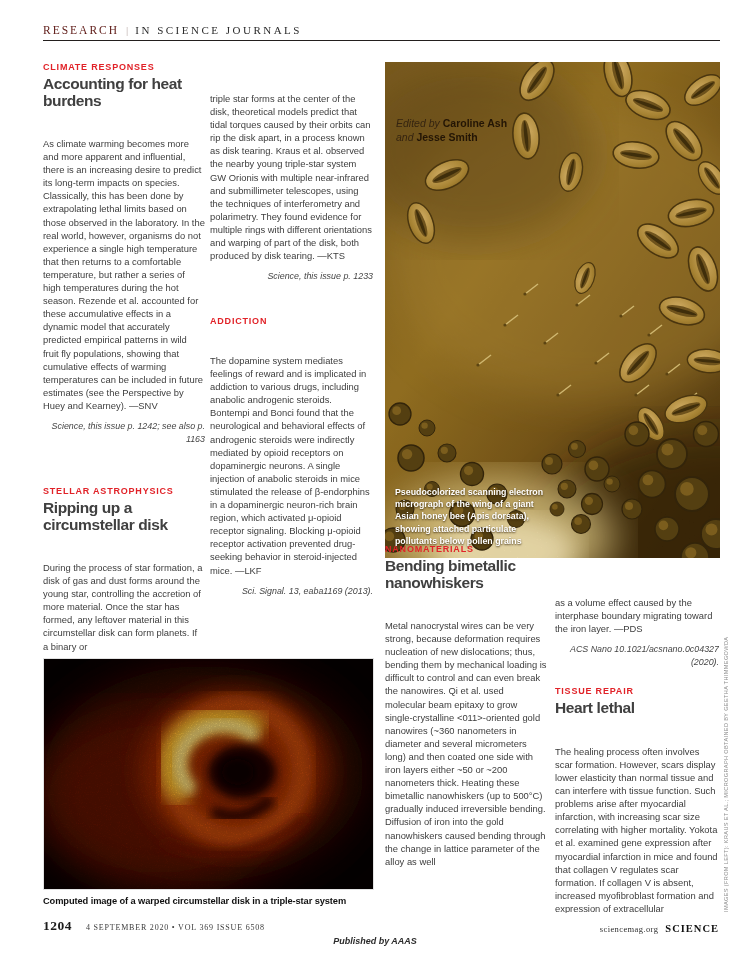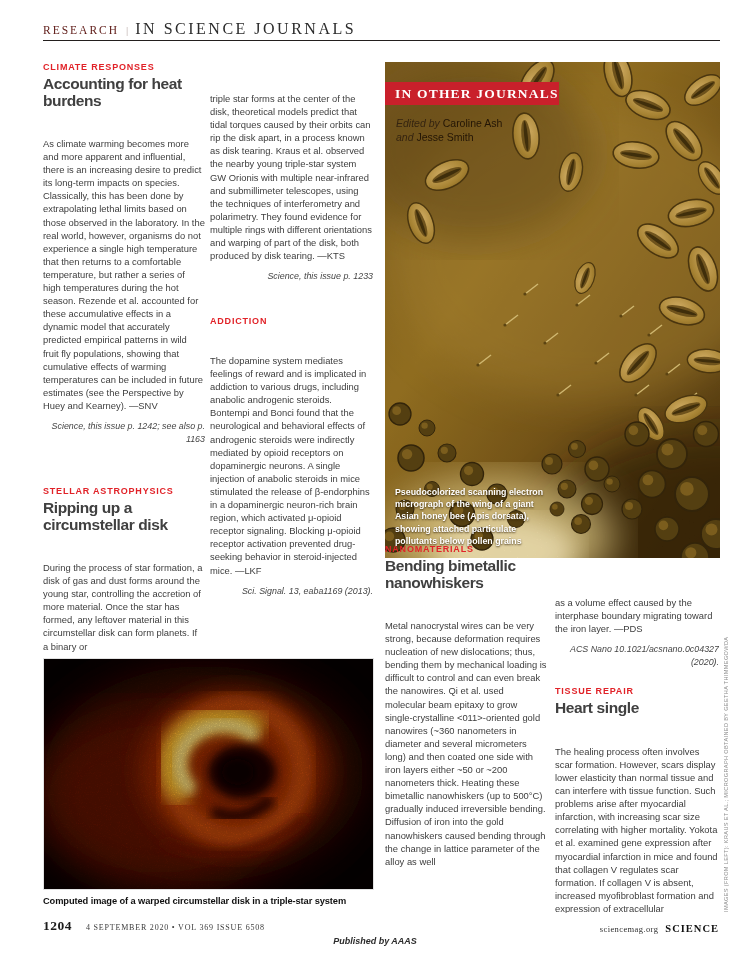--- a/index.html
+++ b/index.html
@@ -8,37 +8,37 @@
     position: relative;
     background: #ffffff;
     font-family: "Liberation Sans", sans-serif;
     color: #3a3a3a;
     overflow: hidden;
   }
   
   .masthead { position: absolute; left: 43px; top: 20px; width: 677px; font-family: "Liberation Serif", serif; }
   .masthead .section { font-weight: normal; font-size: 11.5px; letter-spacing: 2px; color: #5e1a16; }
   .masthead .divider { color: #b9a9a6; font-size: 11px; margin: 0 7px; }
-  .masthead .subsection { font-size: 16px; letter-spacing: 2.5px; color: #2b2b2b; }
+  .masthead .subsection { font-size: 11px; letter-spacing: 2.5px; color: #2b2b2b; }
   .masthead-rule { position: absolute; left: 43px; top: 40px; width: 677px; height: 0; border-top: 1.5px solid #231f1e; }
 
   
   .col { position: absolute; overflow: hidden; }
   .kicker { font-size: 9px; font-weight: bold; letter-spacing: 0.8px; color: #e12228; margin-bottom: 4px; }
   .headline { font-size: 15.5px; line-height: 16.5px; font-weight: bold; letter-spacing: -0.4px; color: #404040; margin-bottom: 6px; font-stretch: condensed; }
   .body-text { font-size: 9.4px; line-height: 13.1px; color: #3d3d3d; text-align: left; margin-top: 28px; }
   .citation { font-size: 8.9px; line-height: 13px; font-style: italic; color: #454545; text-align: right; margin-top: 8px; }
 
   
   .bee-fig { position: absolute; left: 385px; top: 62px; width: 335px; height: 496px; overflow: hidden; }
   .bee-fig svg { display: block; width: 335px; height: 496px; }
   .ioj-banner { position: absolute; left: 0; top: 20px; width: 174px; height: 23px; background: #c9202b; color: #ffffff; font-family: "Liberation Serif", serif; font-weight: bold; font-size: 13.5px; letter-spacing: 1.2px; line-height: 23px; padding-left: 10px; }
   .editors { position: absolute; left: 11px; top: 55px; font-size: 10.5px; line-height: 13.5px; color: #231505; }
   .editors .lbl { font-style: italic; color: #352410; }
-  .editors .nm { font-weight: normal; }
+  .editors .nm { font-weight: bold; }
   .bee-caption { position: absolute; left: 10px; top: 384px; width: 158px; font-size: 8.8px; line-height: 12.2px; font-weight: bold; color: #ffffff; text-shadow: 0 1px 2px rgba(45,28,0,0.85); margin-top: 40px; }
 
   
   .disk-fig { position: absolute; left: 43px; top: 658px; width: 331px; height: 232px; border: 1px solid #e2e2e2; overflow: hidden; background:#000; }
   .disk-fig svg { display: block; width: 331px; height: 232px; }
   .disk-caption { position: absolute; left: 43px; top: 896px; width: 331px; font-size: 9.3px; font-weight: bold; letter-spacing: -0.1px; color: #111111; }
 
   
   .footer-left { position: absolute; left: 43px; top: 916px; font-family: "Liberation Serif", serif; white-space: nowrap; }
   .footer-left .folio { font-weight: bold; font-size: 13.5px; color: #1c1c1c; letter-spacing: 0.5px; }
@@ -196,40 +196,39 @@
     <use href="#crumb" transform="translate(267,422) scale(1.35)"></use>
     <use href="#crumb" transform="translate(307,432) scale(1.7)"></use>
     <use href="#crumb" transform="translate(331,472) scale(1.5)"></use>
     <use href="#crumb" transform="translate(282,467) scale(1.2)"></use>
     <use href="#crumb" transform="translate(247,447) scale(1.0)"></use>
     <use href="#crumb" transform="translate(310,495) scale(1.4)"></use>
 
     <rect width="335" height="496" filter="url(#speck)" opacity="0.16"></rect>
   </svg>
 
-  <div class="ioj-banner">IN OTHER JOURNALS</div>
   <div class="editors">
     <span class="lbl">Edited by </span><span class="nm">Caroline Ash</span><br>
     <span class="lbl">and </span><span class="nm">Jesse Smith</span>
   </div>
   <div class="bee-caption">Pseudocolorized scanning electron micrograph of the wing of a giant Asian honey bee (Apis dorsata), showing attached particulate pollutants below pollen grains</div>
 </div>
 
 <div class="col" style="left:385px; top:544px; width:162px; height:345px;">
   <div class="kicker">NANOMATERIALS</div>
   <div class="headline">Bending bimetallic nanowhiskers</div>
   <div class="body-text">Metal nanocrystal wires can be very strong, because deformation requires nucleation of new dislocations; thus, bending them by mechanical loading is difficult to control and can even break the nanowires. Qi et al. used molecular beam epitaxy to grow single-crystalline &lt;011&gt;-oriented gold nanowires (~360 nanometers in diameter and several micrometers long) and then coated one side with iron layers either ~50 or ~200 nanometers thick. Heating these bimetallic nanowhiskers (up to 500°C) gradually induced irreversible bending. Diffusion of iron into the gold nanowhiskers caused bending through the change in lattice parameter of the alloy as well</div>
 </div>
 
 <div class="col" style="left:555px; top:568px; width:164px; height:345px;">
   <div class="body-text">as a volume effect caused by the interphase boundary migrating toward the iron layer. —PDS</div>
   <div class="citation">ACS Nano 10.1021/acsnano.0c04327 (2020).</div>
   <div style="height:17px;"></div>
   <div class="kicker">TISSUE REPAIR</div>
-  <div class="headline">Heart single</div>
+  <div class="headline">Heart lethal</div>
   <div class="body-text">The healing process often involves scar formation. However, scars display lower elasticity than normal tissue and can interfere with tissue function. Such problems arise after myocardial infarction, with increasing scar size correlating with higher mortality. Yokota et al. examined gene expression after myocardial infarction in mice and found that collagen V regulates scar formation. If collagen V is absent, increased myofibroblast formation and expression of extracellular</div>
 </div>
 
 <div class="disk-fig">
   <svg viewBox="0 0 331 232" aria-hidden="true">
     <defs>
       <filter id="b20">
           <feGaussianBlur stdDeviation="20"></feGaussianBlur>
         </filter>
       <filter id="b12">

